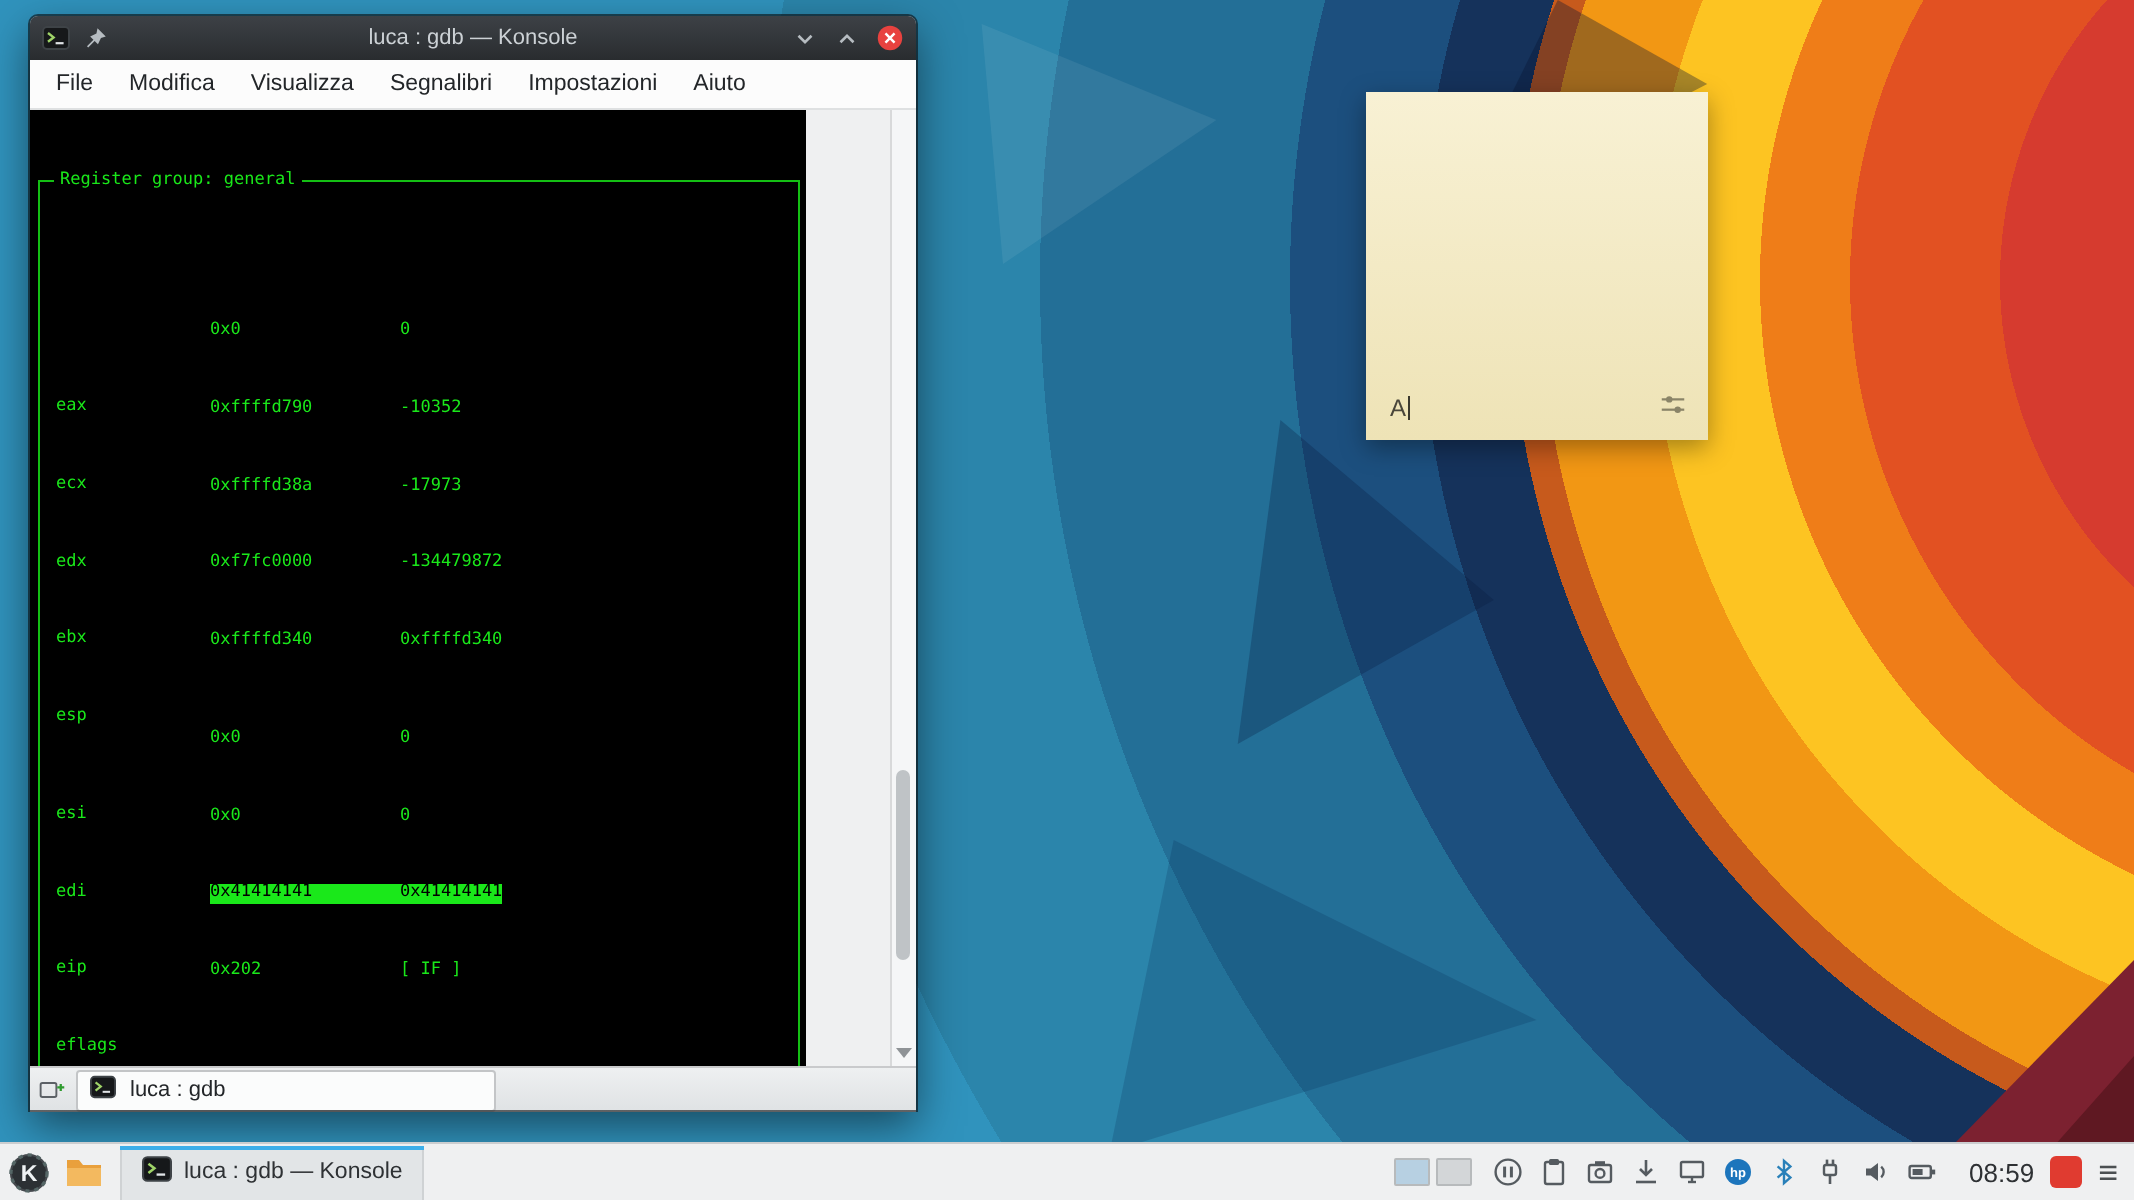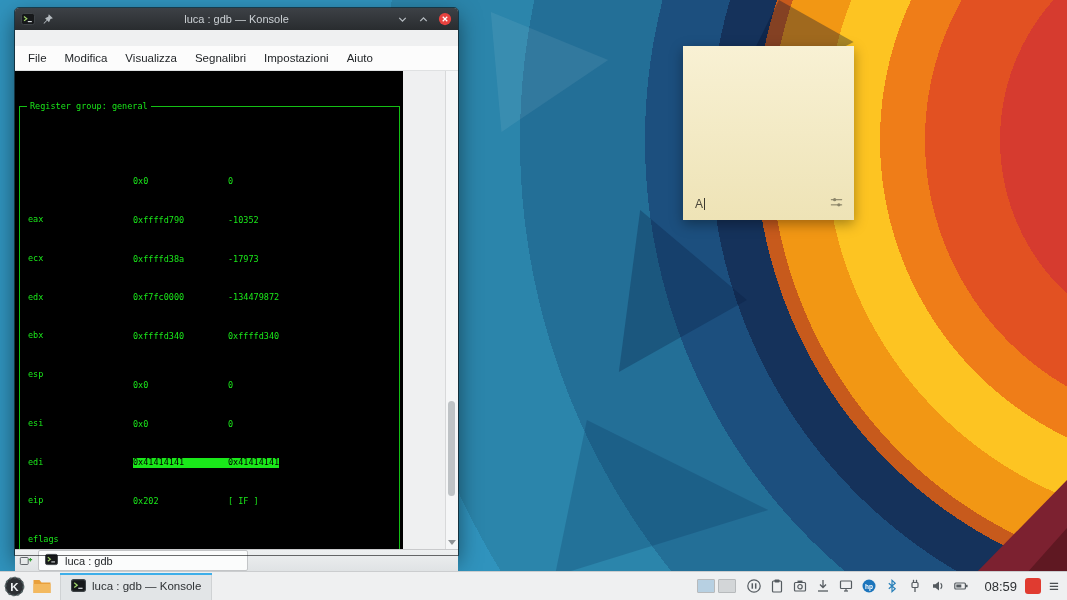--- a/index.html
+++ b/index.html
@@ -48,45 +48,45 @@
   }
   .titlebar .win-title{
     position:absolute;left:0;right:0;text-align:center;pointer-events:none;
     color:#ccd1d5;
   }
   .tb-icons-left{display:flex;align-items:center;gap:7px;z-index:1;}
   .tb-icons-right{margin-left:auto;display:flex;align-items:center;gap:8px;z-index:1;}
   .tb-icons-right svg, .tb-icons-left svg{display:block;}
   .menubar{
     height:24px;flex:0 0 24px;background:#fcfcfc;border-bottom:1px solid #dfe1e2;
-    display:flex;align-items:center;font-size:11.5px;color:#232629;padding-left:4px;margin-top:16px;
+    display:flex;align-items:center;font-size:11.5px;color:#232629;padding-left:4px;
   }
   .menu-item{padding:0 9px;cursor:default;}
   .term-wrap{flex:0 0 478px;display:flex;height:478px;gap:42px;}
   .term{
     flex:1;background:#000;position:relative;overflow:hidden;
     font-family:"DejaVu Sans Mono", monospace;font-size:8.5px;line-height:9.7px;
     color:#1ae81a;padding:2px 0 0 4px;white-space:pre;
   }
   .scrollbar{flex:0 0 12px;background:#f5f6f7;border-left:1px solid #d8d9da;position:relative;}
   .scroll-thumb{position:absolute;left:2px;width:7px;top:330px;height:95px;background:#bfc3c6;border-radius:4px;}
   .scroll-arrow{position:absolute;bottom:4px;left:2px;width:0;height:0;border-left:4px solid transparent;border-right:4px solid transparent;border-top:5px solid #8f9396;}
 
   .tui-box{position:relative;border:1px solid #14bf14;margin-right:3px;}
   .reg-box{margin-top:4px;padding:2px 0 1px 8px;}
   .tui-title{position:absolute;top:-5px;left:7px;background:#000;padding:0 3px;color:#1ae81a;}
   .t-row{height:9.7px;}
   .rname{display:inline-block;width:77px;vertical-align:top;margin-top:38px;}
-  .rhex{display:inline-block;width:95px;vertical-align:top;margin-left:28px;}
+  .rhex{display:inline-block;width:95px;vertical-align:top;}
   .rval{display:inline-block;vertical-align:top;}
   .reg-row.hl .rhex,.reg-row.hl .rval{background:#1ae81a;color:#000;}
 
   .tabbar{
     height:22px;flex:0 0 22px;background:linear-gradient(#eef0f1,#dfe2e4);
-    border-top:1px solid #c9cacc;display:flex;font-size:11px;color:#232629;
+    border-top:1px solid #c9cacc;display:flex;align-items:center;font-size:11px;color:#232629;
   }
   .newtab-btn{width:22px;height:21px;display:flex;align-items:center;justify-content:center;background:transparent;border:0;padding:0;}
   .tab{
     height:19px;width:196px;margin-left:1px;background:#fbfcfc;border:1px solid #c3c5c7;border-radius:2px;
     display:flex;align-items:center;padding:0 6px;gap:7px;
   }
 
   
   .note{
     position:absolute;left:683px;top:46px;width:171px;height:174px;

